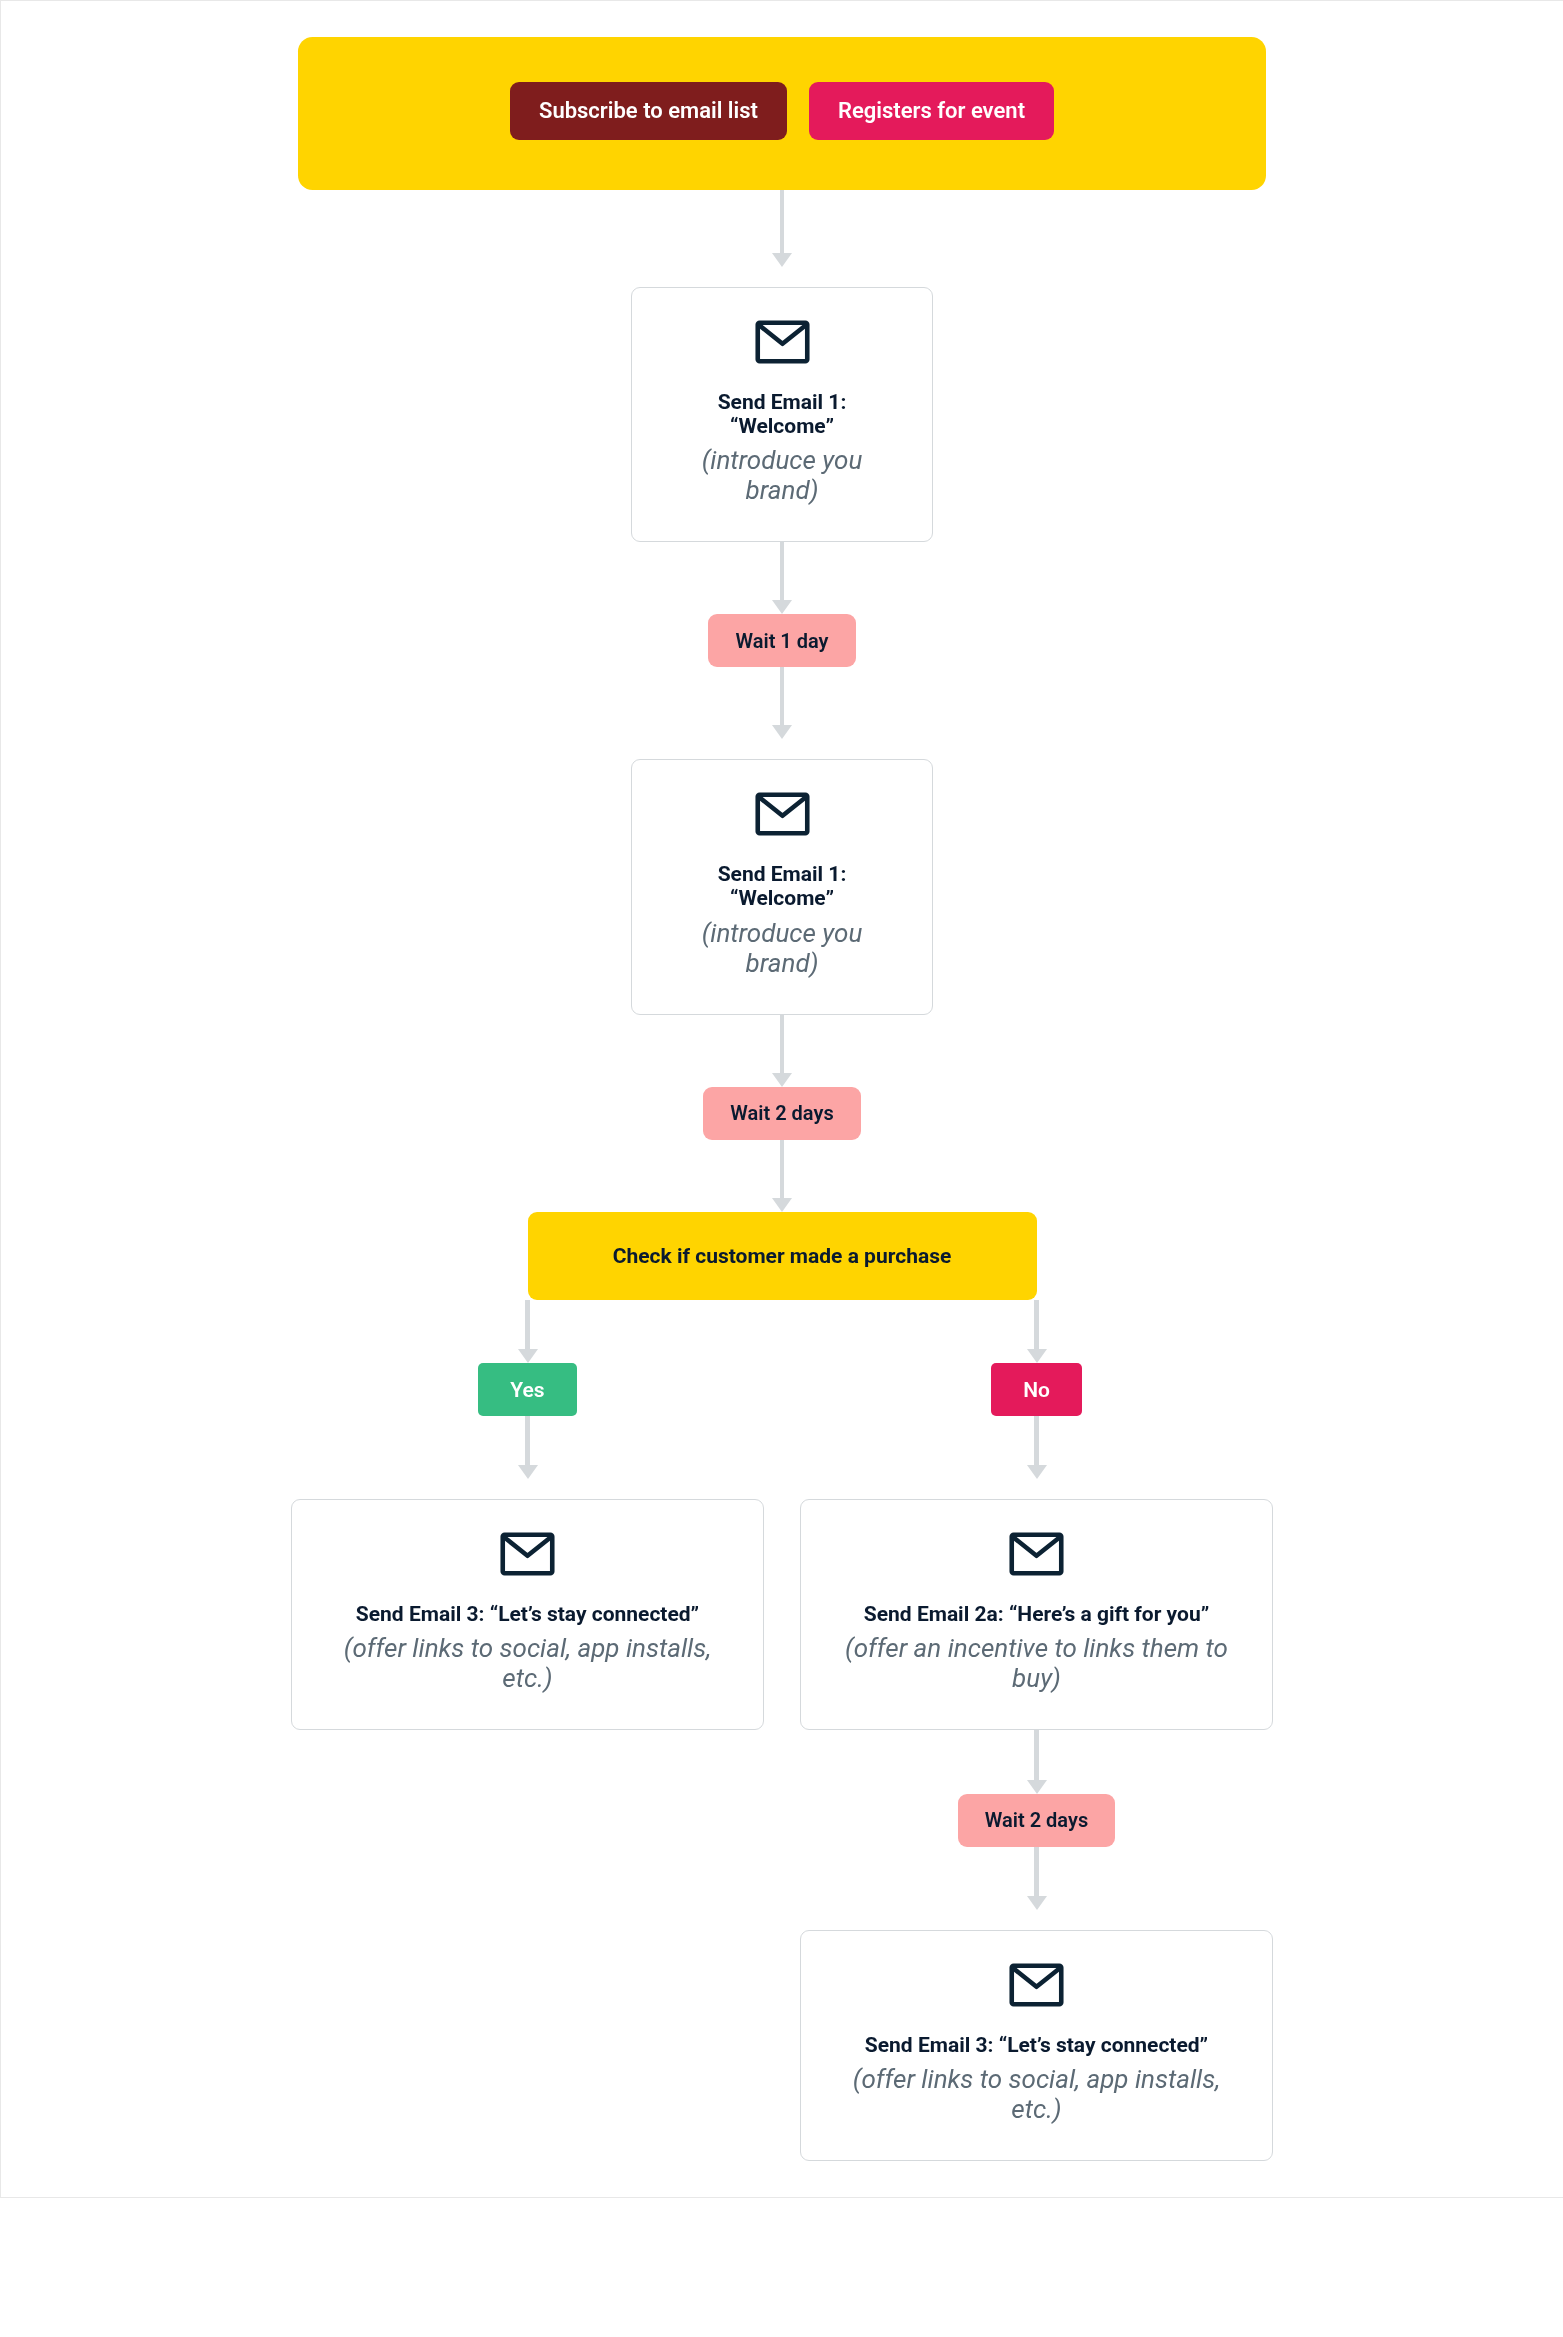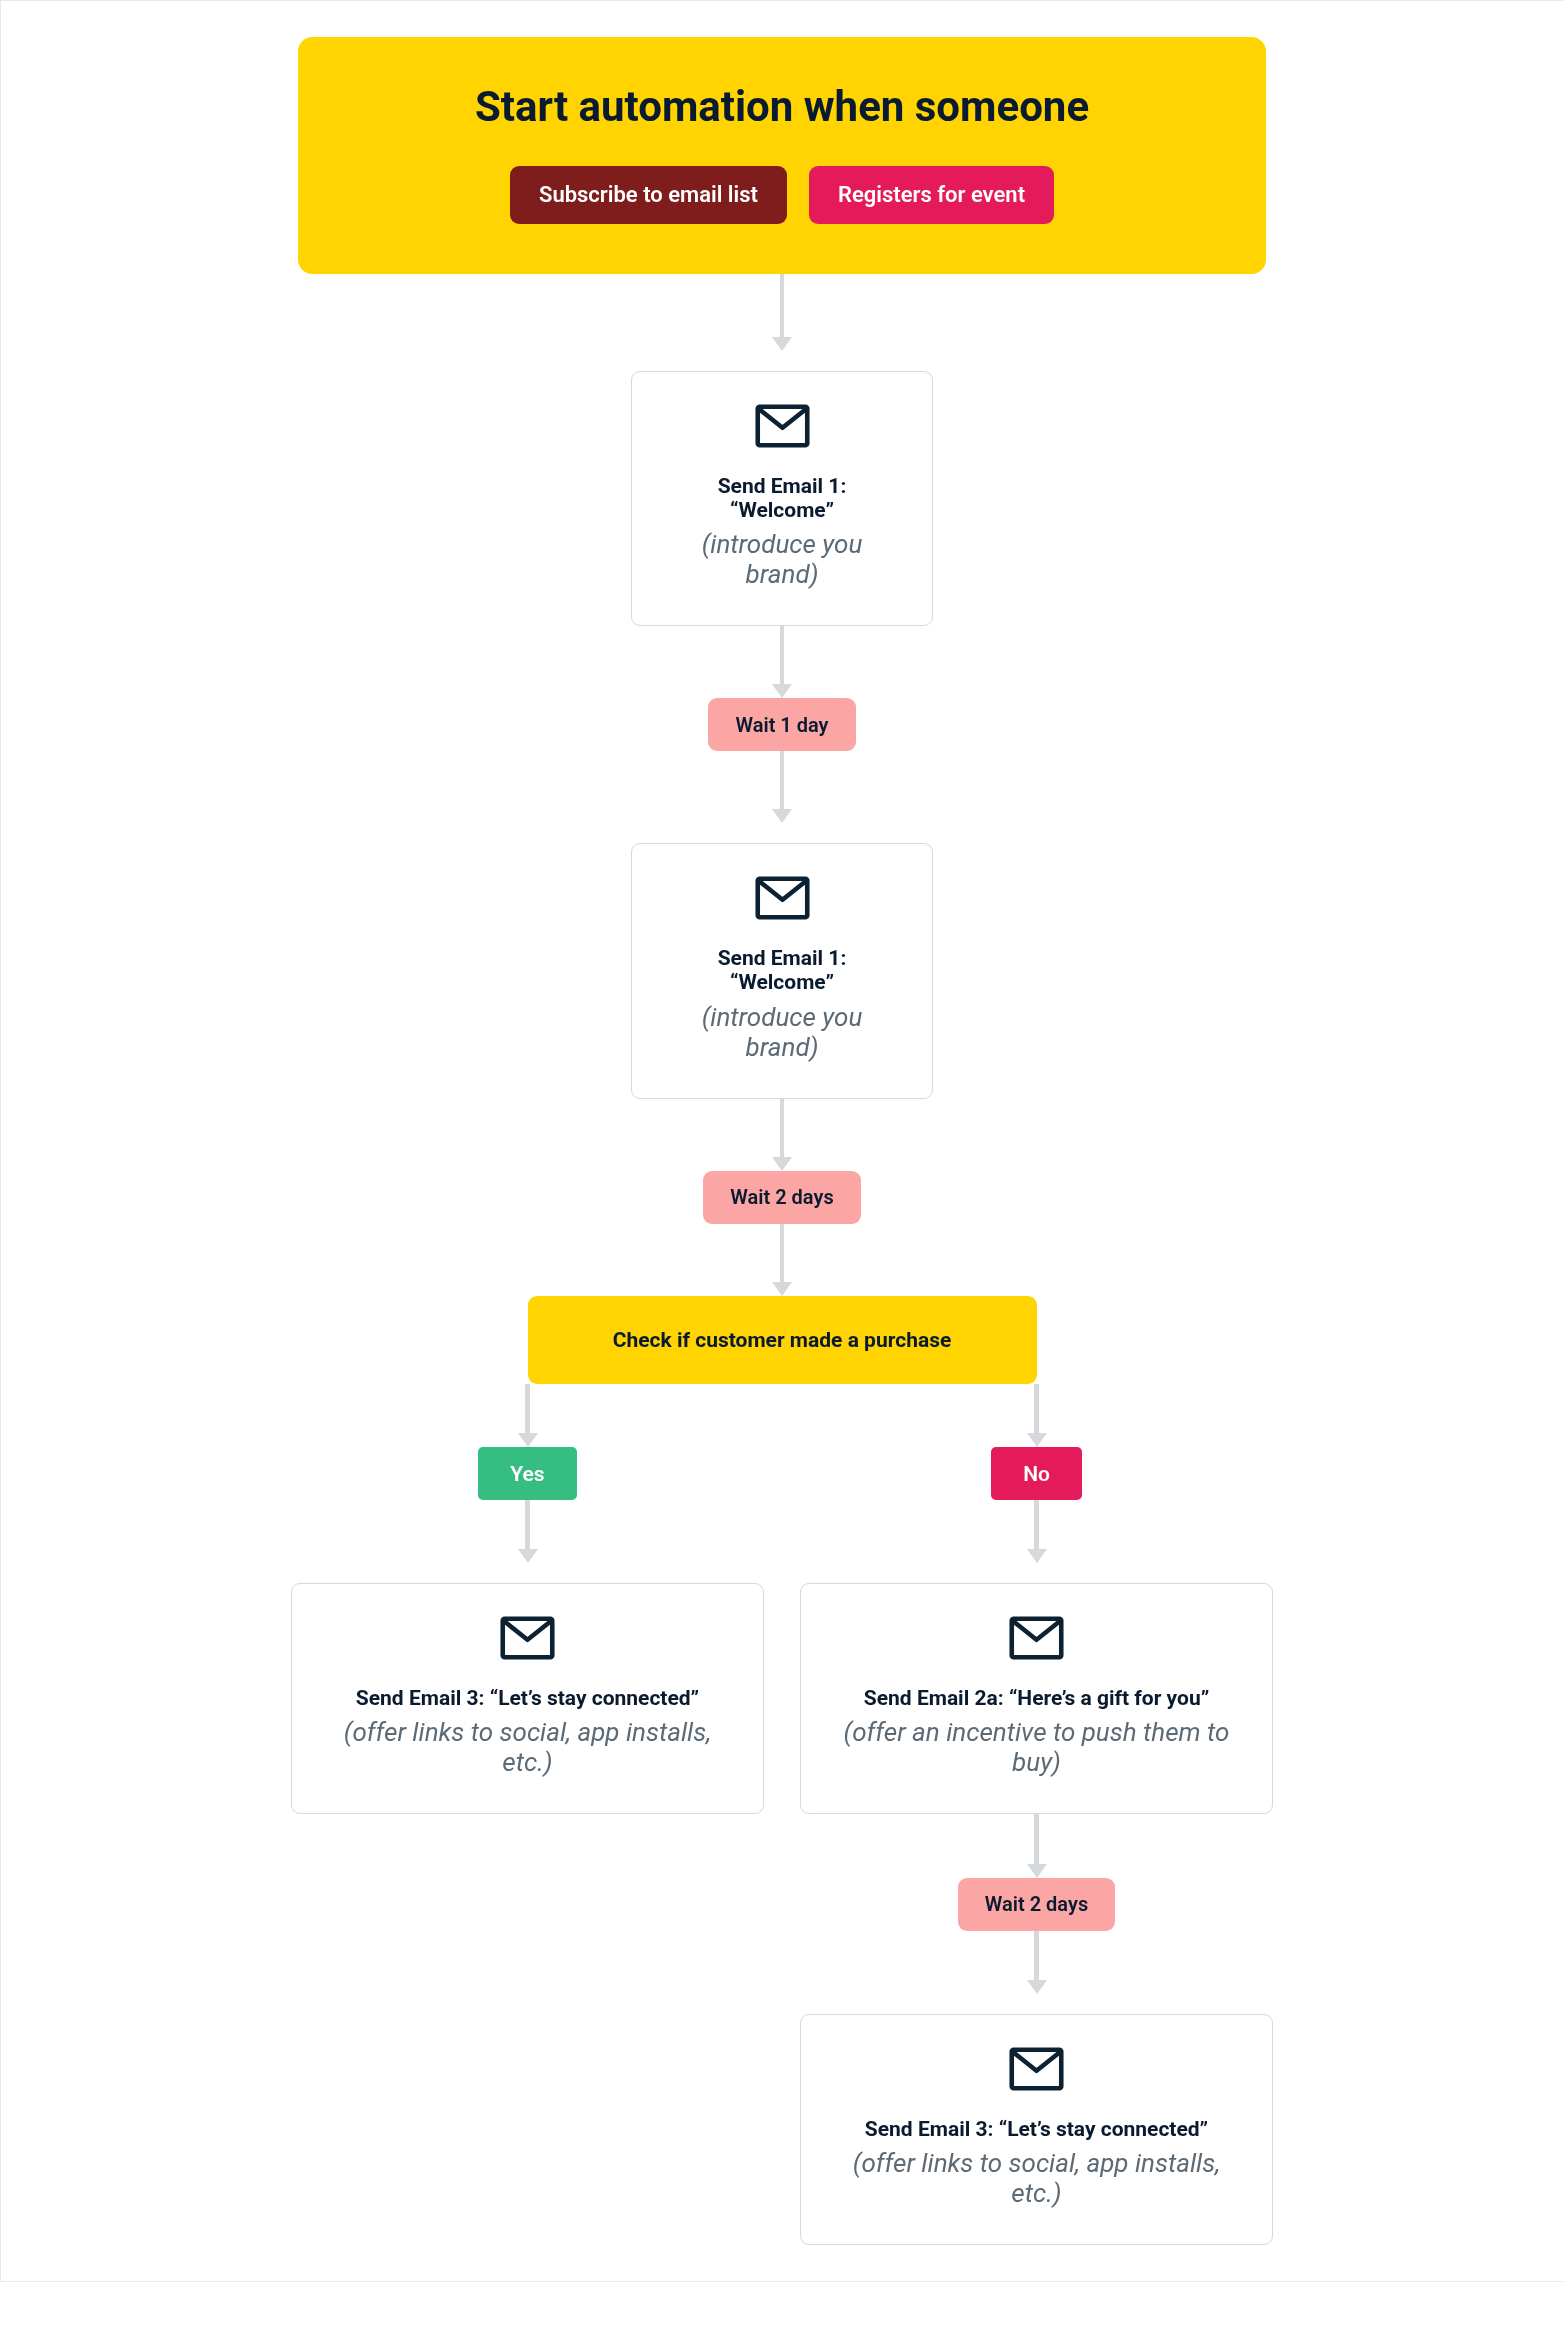--- a/index.html
+++ b/index.html
@@ -134,21 +134,20 @@
     .label-no  { background: #e41a5b; }
     .email-wide { width: 473px; }
     .email-narrow { width: 302px; }
   </style>
 </head>
 <body>
 
 <div class="container">
 
   <div class="start-block">
-    <div class="start-title">Start automation when someone</div>
     <div class="triggers">
       <div class="trigger-btn trigger-dark">Subscribe to email list</div>
       <div class="trigger-btn trigger-red">Registers for event</div>
     </div>
   </div>
 
   <div class="arrow-wrap">
     <div class="arrow-line" style="height:64px"></div>
     <div class="arrow-head"></div>
   </div>
@@ -232,21 +231,21 @@
           <div class="arrow-head"></div>
       </div>
       <div class="email-box email-wide">
         <span class="email-icon">
           <svg viewBox="0 0 60 48">
               <rect x="3" y="3" width="54" height="42" rx="2" fill="none" stroke="#0c2233" stroke-width="5"></rect>
               <path d="M5 6 L30 26 L55 6" fill="none" stroke="#0c2233" stroke-width="5" stroke-linecap="round" stroke-linejoin="round"></path>
             </svg>
         </span>
         <div class="email-title">Send Email 2a: “Here’s a gift for you”</div>
-        <div class="email-sub">(offer an incentive to push them to buy)</div>
+        <div class="email-sub">(offer an incentive to links them to buy)</div>
       </div>
 
       <div class="arrow-wrap">
         <div class="arrow-line" style="height:50px"></div>
           <div class="arrow-head"></div>
       </div>
       <div class="pill">Wait 2 days</div>
       <div class="arrow-wrap">
         <div class="arrow-line" style="height:50px"></div>
           <div class="arrow-head"></div>

